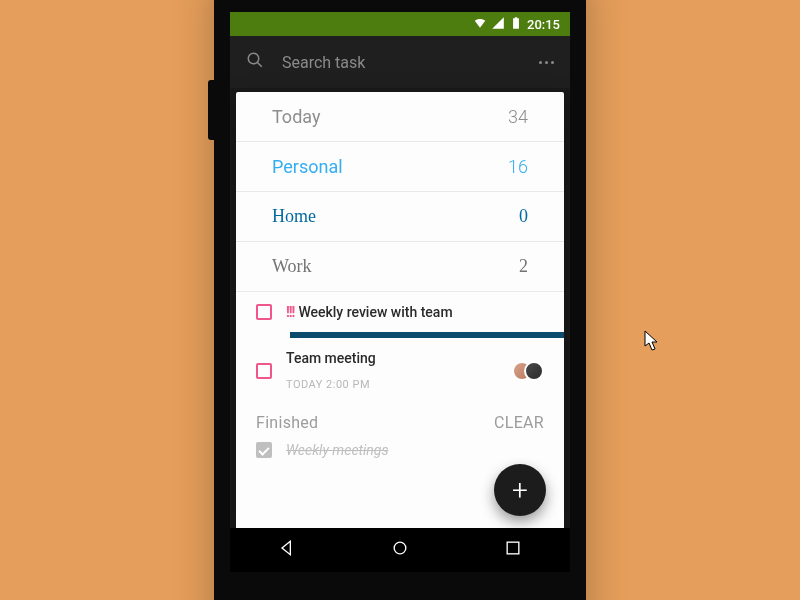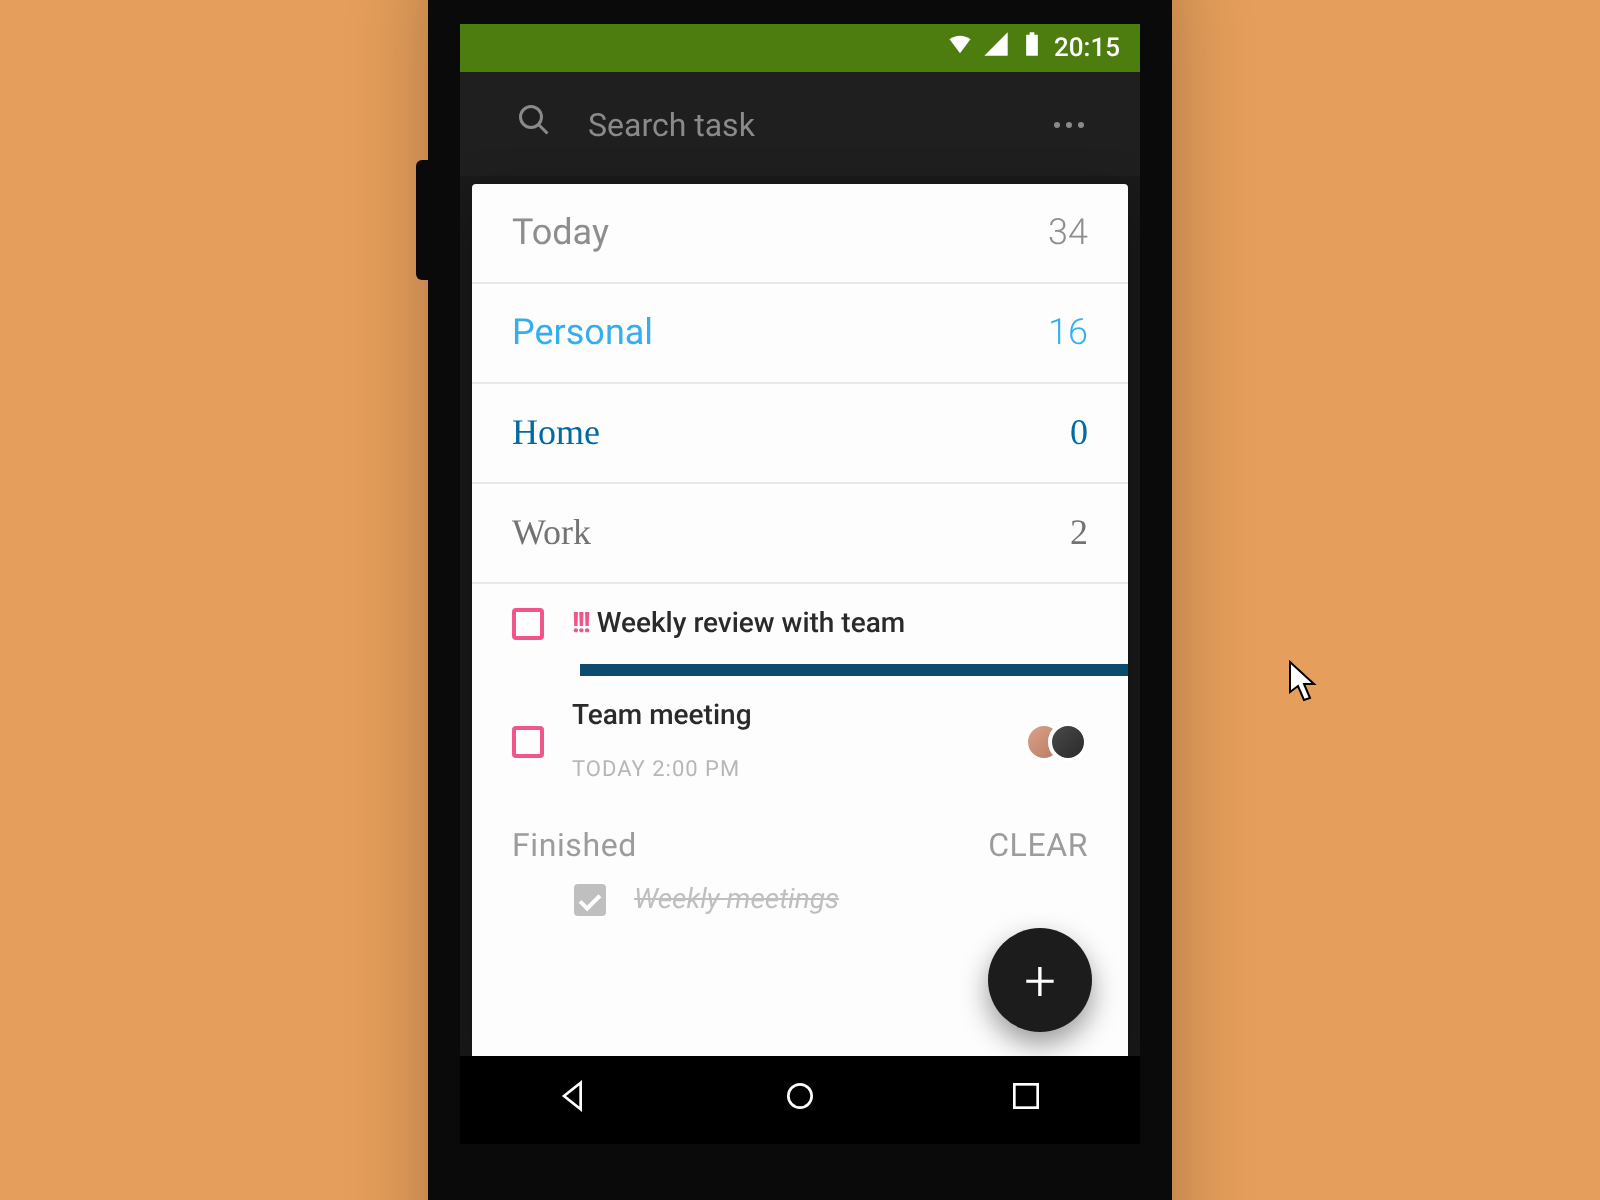--- a/index.html
+++ b/index.html
@@ -51,21 +51,21 @@
     font-size: 13px;
     font-weight: 500;
   }
   .statusbar svg { width: 14px; height: 14px; fill: #fff; }
   
   .appbar {
     height: 52px;
     background: #1f1f1f;
     display: flex;
     align-items: center;
-    padding: 0 28px;
+    padding: 0 16px;
     gap: 18px;
   }
   .appbar .search-icon svg { width: 18px; height: 18px; stroke: #8a8a8a; fill: none; stroke-width: 2; }
   .appbar .search-placeholder { color: #8a8a8a; font-size: 16px; flex: 1; }
   .appbar .more { display: flex; gap: 3px; }
   .appbar .more span { width: 3px; height: 3px; background: #8a8a8a; border-radius: 50%; }
   
   .card {
     position: absolute;
     left: 6px;
@@ -75,21 +75,21 @@
     background: #fdfdfd;
     border-radius: 2px;
     box-shadow: 0 8px 24px rgba(0,0,0,0.35);
     overflow: hidden;
   }
   .cat {
     display: flex;
     justify-content: space-between;
     align-items: center;
     height: 50px;
-    padding: 0 20px;
+    padding: 0 36px;
     border-bottom: 1px solid #ececec;
     position: relative;
   }
   .cat::after {
     content:"";
     position:absolute;
     left:0; right:0; bottom:-1px;
     height:1px;
     background: linear-gradient(rgba(0,0,0,0.03), rgba(0,0,0,0));
   }
@@ -134,21 +134,20 @@
     justify-content: space-between;
     font-size: 16px;
     color: #9c9c9c;
     letter-spacing: 0.3px;
     margin-bottom: 10px;
   }
   .finished-task {
     display: flex;
     align-items: center;
     gap: 14px;
-    margin-left: 31px;
   }
   .chk-done {
     width: 16px; height: 16px;
     background: #bfbfbf;
     border-radius: 2px;
     position: relative;
     flex-shrink: 0;
   }
   .chk-done::after {
     content: "";

